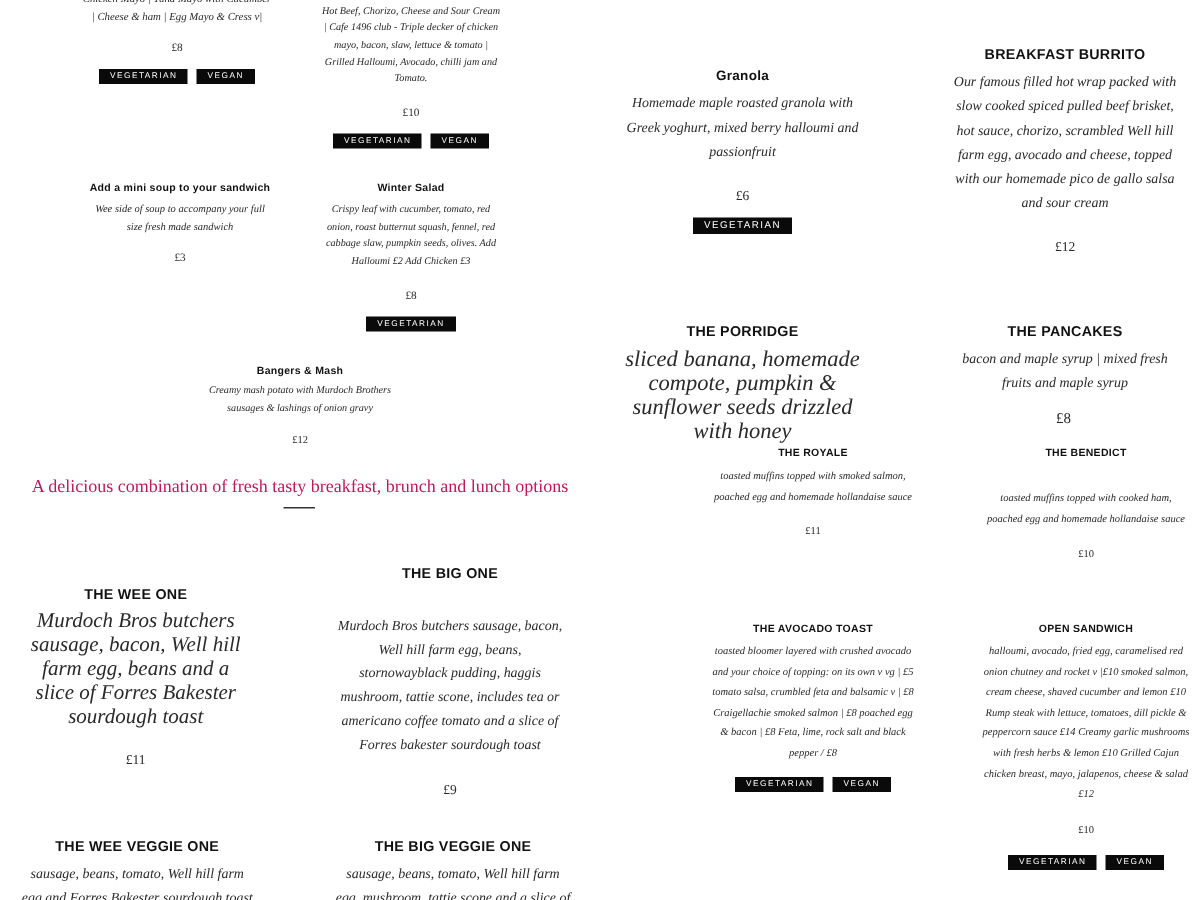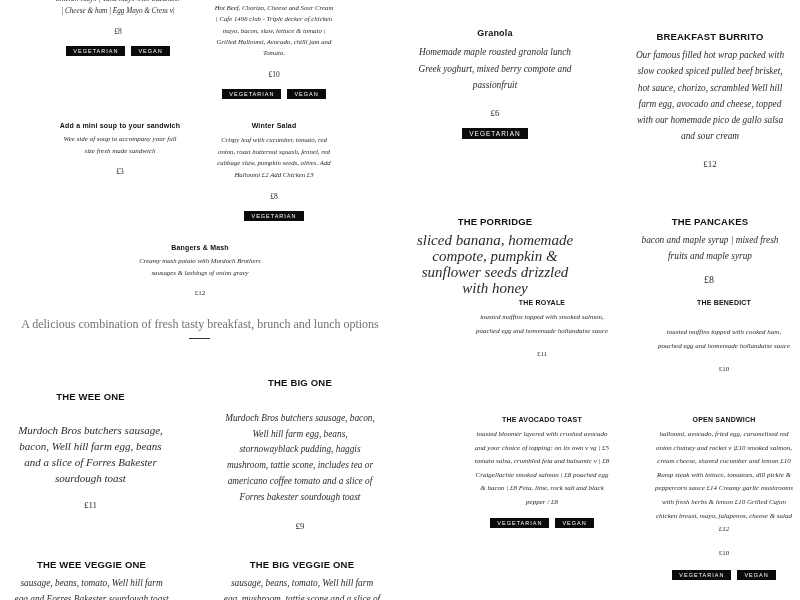--- a/index.html
+++ b/index.html
@@ -23,21 +23,21 @@
     font-family: "Liberation Serif", "DejaVu Serif", serif; color: #2a2a2a;
   }
   .badges { display: flex; justify-content: center; gap: 6px; }
   .badge {
     background: #0a0a0a; color: #fff; font-family: "Liberation Sans", sans-serif;
     font-size: 5.5px; letter-spacing: 1px; padding: 2px 7px; line-height: 6px;
   }
   .badge.lg { font-size: 6.5px; padding: 2px 7px; line-height: 7px; }
   .tagline {
     position: absolute; left: 0; width: 400px; top: 317px; text-align: center;
-    font-family: "Liberation Serif", "DejaVu Serif", serif; font-size: 12px; color: #737373;
+    font-family: "Liberation Serif", "DejaVu Serif", serif; font-size: 12px; color: #be185d;
   }
   .divider { position: absolute; left: 189px; top: 338px; width: 21px; height: 1px; background: #333; }
 </style>
 </head>
 <body>
 
 <div class="item" style="left:55px; top:-6px; width:126px;">
   <div class="desc" style="font-size:7.2px; line-height:11.5px;">Chicken Mayo | Tuna Mayo with Cucumber | Cheese &amp; ham | Egg Mayo &amp; Cress v|</div>
   <div class="price" style="font-size:7.5px; margin-top:10px;">£8</div>
   <div class="badges" style="margin-top:10px;">
@@ -74,43 +74,43 @@
   <div class="title small">Bangers &amp; Mash</div>
   <div class="desc" style="font-size:6.8px; line-height:12px; margin-top:4px; padding:0 4px;">Creamy mash potato with Murdoch Brothers sausages &amp; lashings of onion gravy</div>
   <div class="price" style="font-size:7px; margin-top:10px;">£12</div>
 </div>
 
 <div class="tagline">A delicious combination of fresh tasty breakfast, brunch and lunch options</div>
 <div class="divider"></div>
 
 <div class="item" style="left:18px; top:391px; width:145px;">
   <div class="title caps">THE WEE ONE</div>
-  <div class="desc" style="font-size:11px; line-height:16px; margin-top:20px;">Murdoch Bros butchers sausage, bacon, Well hill farm egg, beans and a slice of Forres Bakester sourdough toast</div>
+  <div class="desc" style="font-size:14px; line-height:16px; margin-top:5px;">Murdoch Bros butchers sausage, bacon, Well hill farm egg, beans and a slice of Forres Bakester sourdough toast</div>
   <div class="price" style="font-size:9px; margin-top:14px;">£11</div>
 </div>
 
 <div class="item" style="left:225px; top:377px; width:150px;">
   <div class="title caps">THE BIG ONE</div>
   <div class="desc" style="font-size:9.3px; line-height:15.7px; margin-top:23px;">Murdoch Bros butchers sausage, bacon, Well hill farm egg, beans, stornowayblack pudding, haggis mushroom, tattie scone, includes tea or americano coffee tomato and a slice of Forres bakester sourdough toast</div>
   <div class="price" style="font-size:9px; margin-top:16px;">£9</div>
 </div>
 
 <div class="item" style="left:14px; top:559px; width:155px;">
   <div class="title caps">THE WEE VEGGIE ONE</div>
   <div class="desc" style="font-size:9.3px; line-height:16px; margin-top:5px;">sausage, beans, tomato, Well hill farm egg and Forres Bakester sourdough toast</div>
 </div>
 
 <div class="item" style="left:222px; top:559px; width:160px;">
   <div class="title caps">THE BIG VEGGIE ONE</div>
   <div class="desc" style="font-size:9.3px; line-height:16px; margin-top:5px;">sausage, beans, tomato, Well hill farm egg, mushroom, tattie scone and a slice of Forres</div>
 </div>
 
-<div class="item" style="left:415px; top:28px; width:160px;">
+<div class="item" style="left:415px; top:45px; width:160px;">
   <div class="title med">Granola</div>
-  <div class="desc" style="font-size:9.3px; line-height:16.5px; margin-top:6px;">Homemade maple roasted granola lunch Greek yoghurt, mixed berry compote and passionfruit</div>
+  <div class="desc" style="font-size:9.3px; line-height:16.5px; margin-top:6px;">Homemade maple roasted granola with Greek yoghurt, mixed berry halloumi and passionfruit</div>
   <div class="price" style="font-size:9px; margin-top:14px;">£6</div>
   <div class="badges" style="margin-top:10px;">
     <span class="badge lg">VEGETARIAN</span>
   </div>
 </div>
 
 <div class="item" style="left:632px; top:31px; width:156px;">
   <div class="title caps">BREAKFAST BURRITO</div>
   <div class="desc" style="font-size:9.3px; line-height:16.3px; margin-top:5px;">Our famous filled hot wrap packed with slow cooked spiced pulled beef brisket, hot sauce, chorizo, scrambled Well hill farm egg, avocado and cheese, topped with our homemade pico de gallo salsa and sour cream</div>
   <div class="price" style="font-size:9px; margin-top:14px;">£12</div>

